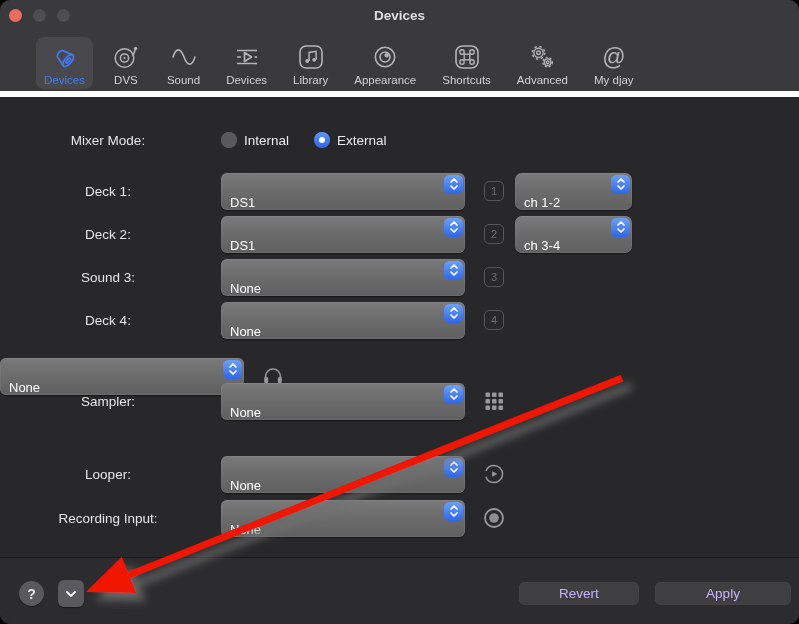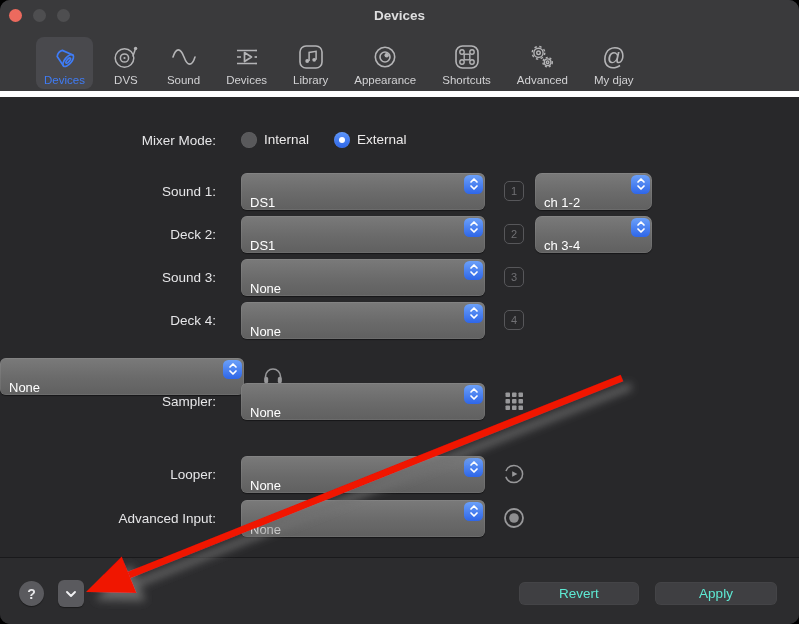--- a/index.html
+++ b/index.html
@@ -18,54 +18,54 @@
   .toolbar{position:absolute;top:31px;left:0;width:100%;height:64px;display:flex;align-items:center;padding-left:36px;gap:10px;box-sizing:border-box;}
   .titem{display:flex;flex-direction:column;align-items:center;justify-content:center;padding:4px 8px 3px;border-radius:8px;cursor:default;}
   .titem.active{background:#49494d;}
   .ticon{height:32px;display:flex;align-items:center;justify-content:center;}
   .tlabel{font-size:11.5px;color:#d2d2d4;margin-top:1px;white-space:nowrap;}
   .titem.active .tlabel{color:#3f7cf6;}
   .at-glyph{font-size:23px;color:#b4b4b6;line-height:30px;}
 
   
   .row{position:absolute;left:0;display:flex;align-items:center;height:24px;}
-  .rlabel{width:216px;padding-right:25px;text-align:right;font-size:13.5px;color:#e6e6e8;white-space:nowrap;}
+  .rlabel{width:216px;padding-right:5px;text-align:center;font-size:13.5px;color:#e6e6e8;white-space:nowrap;}
 
   .dropdown{position:relative;width:244px;height:37px;border-radius:6px;
     background:linear-gradient(#7a7a7a 0%,#6a6a6a 55%,#606060 100%);
     box-shadow:inset 0 0 0 0.5px rgba(255,255,255,.14), 0 1px 1px rgba(0,0,0,.45);
     display:flex;align-items:flex-end;cursor:default;}
   .dropdown .dval{padding-left:9px;font-size:13px;color:#fff;white-space:nowrap;overflow:hidden;}
   .dropdown.ch{width:117px;}
   .stepper{position:absolute;right:2px;top:2px;width:19px;height:19px;border-radius:5.5px;
     background:linear-gradient(#6ba0f9,#2e66e8);display:flex;align-items:center;justify-content:center;}
 
   .badge{margin-left:19px;width:18px;height:18px;border:1.5px solid #57575a;border-radius:5px;
     color:#707074;font-size:11px;display:flex;align-items:center;justify-content:center;}
   .chgap{margin-left:11px;border-radius:7px;}
   .rowicon{margin-left:17px;display:flex;align-items:center;justify-content:center;width:24px;height:24px;}
 
   
-  .radiogrp{display:flex;}
+  .radiogrp{display:flex;align-items:center;}
   .radio{width:16px;height:16px;border-radius:50%;background:#59595b;margin-right:7px;box-shadow:inset 0 0 0 .5px rgba(255,255,255,.08);}
   .radio.sel{background:linear-gradient(#5d95f8,#2e66e8);position:relative;}
   .radio.sel::after{content:"";position:absolute;left:5px;top:5px;width:6px;height:6px;border-radius:50%;background:#fff;}
   .rtext{font-size:13.5px;color:#eceaea;margin-right:25px;}
 
   
   .footer{position:absolute;top:557px;left:0;width:100%;height:67px;background:#2c2c2e;border-top:1px solid #19191b;box-sizing:border-box;}
   .helpbtn{position:absolute;left:19px;top:23px;width:25px;height:25px;border-radius:50%;background:#5a5a5e;
     color:#e8e8ea;font-size:14px;font-weight:700;display:flex;align-items:center;justify-content:center;
     box-shadow:0 1px 1px rgba(0,0,0,.4);}
   .discbtn{position:absolute;left:58px;top:22px;width:26px;height:27px;border-radius:6px;background:#5a5a5e;
     display:flex;align-items:center;justify-content:center;box-shadow:0 1px 1px rgba(0,0,0,.4);}
-  .fbtn{position:absolute;top:24px;height:23px;border-radius:6px;background:#3f3f42;color:#5eead4;
+  .fbtn{position:absolute;top:24px;height:23px;border-radius:6px;background:#3f3f42;color:#c4b5fd;
     font-size:13.5px;display:flex;align-items:center;justify-content:center;box-shadow:inset 0 0 0 .5px rgba(255,255,255,.06);}
   .fbtn.revert{left:519px;width:120px;}
-  .fbtn.apply{left:655px;width:122px;}
+  .fbtn.apply{left:655px;width:136px;}
 
   
   .arrow-annotation{position:absolute;left:0;top:0;z-index:99;pointer-events:none;}
 </style>
 </head>
 <body>
 
 <div class="window">
 
   <div class="chrome">
@@ -196,21 +196,21 @@
     <span class="rlabel">Mixer Mode:</span>
     <div class="radiogrp">
       <span class="radio"></span>
       <span class="rtext">Internal</span>
       <span class="radio sel"></span>
       <span class="rtext">External</span>
     </div>
   </div>
 
   <div class="row" style="top:179px">
-    <span class="rlabel">Sound 1:</span>
+    <span class="rlabel">Deck 1:</span>
     <div class="dropdown">
       <span class="dval">DS1</span>
       <span class="stepper">
         <svg width="10" height="14" viewBox="0 0 10 14" fill="none" stroke="#fff" stroke-width="1.7" stroke-linecap="round" stroke-linejoin="round">
             <path d="M2 5 L5 2 L8 5"></path>
             <path d="M2 9 L5 12 L8 9"></path>
           </svg>
       </span>
     </div>
     <div class="badge">1</div>
@@ -334,21 +334,21 @@
     </div>
     <span class="rowicon">
       <svg width="24" height="24" viewBox="0 0 24 24" fill="none" stroke="#98989a" stroke-width="1.5">
         <circle cx="12" cy="12" r="8.6" stroke-dasharray="42 6" stroke-dashoffset="18"></circle>
         <path d="M10.2 9.2 L15.4 12 L10.2 14.8 Z" fill="#98989a" stroke="none"></path>
       </svg>
     </span>
   </div>
 
   <div class="row" style="top:506px">
-    <span class="rlabel">Advanced Input:</span>
+    <span class="rlabel">Recording Input:</span>
     <div class="dropdown">
       <span class="dval">None</span>
       <span class="stepper">
         <svg width="10" height="14" viewBox="0 0 10 14" fill="none" stroke="#fff" stroke-width="1.7" stroke-linecap="round" stroke-linejoin="round">
             <path d="M2 5 L5 2 L8 5"></path>
             <path d="M2 9 L5 12 L8 9"></path>
           </svg>
       </span>
     </div>
     <span class="rowicon">

